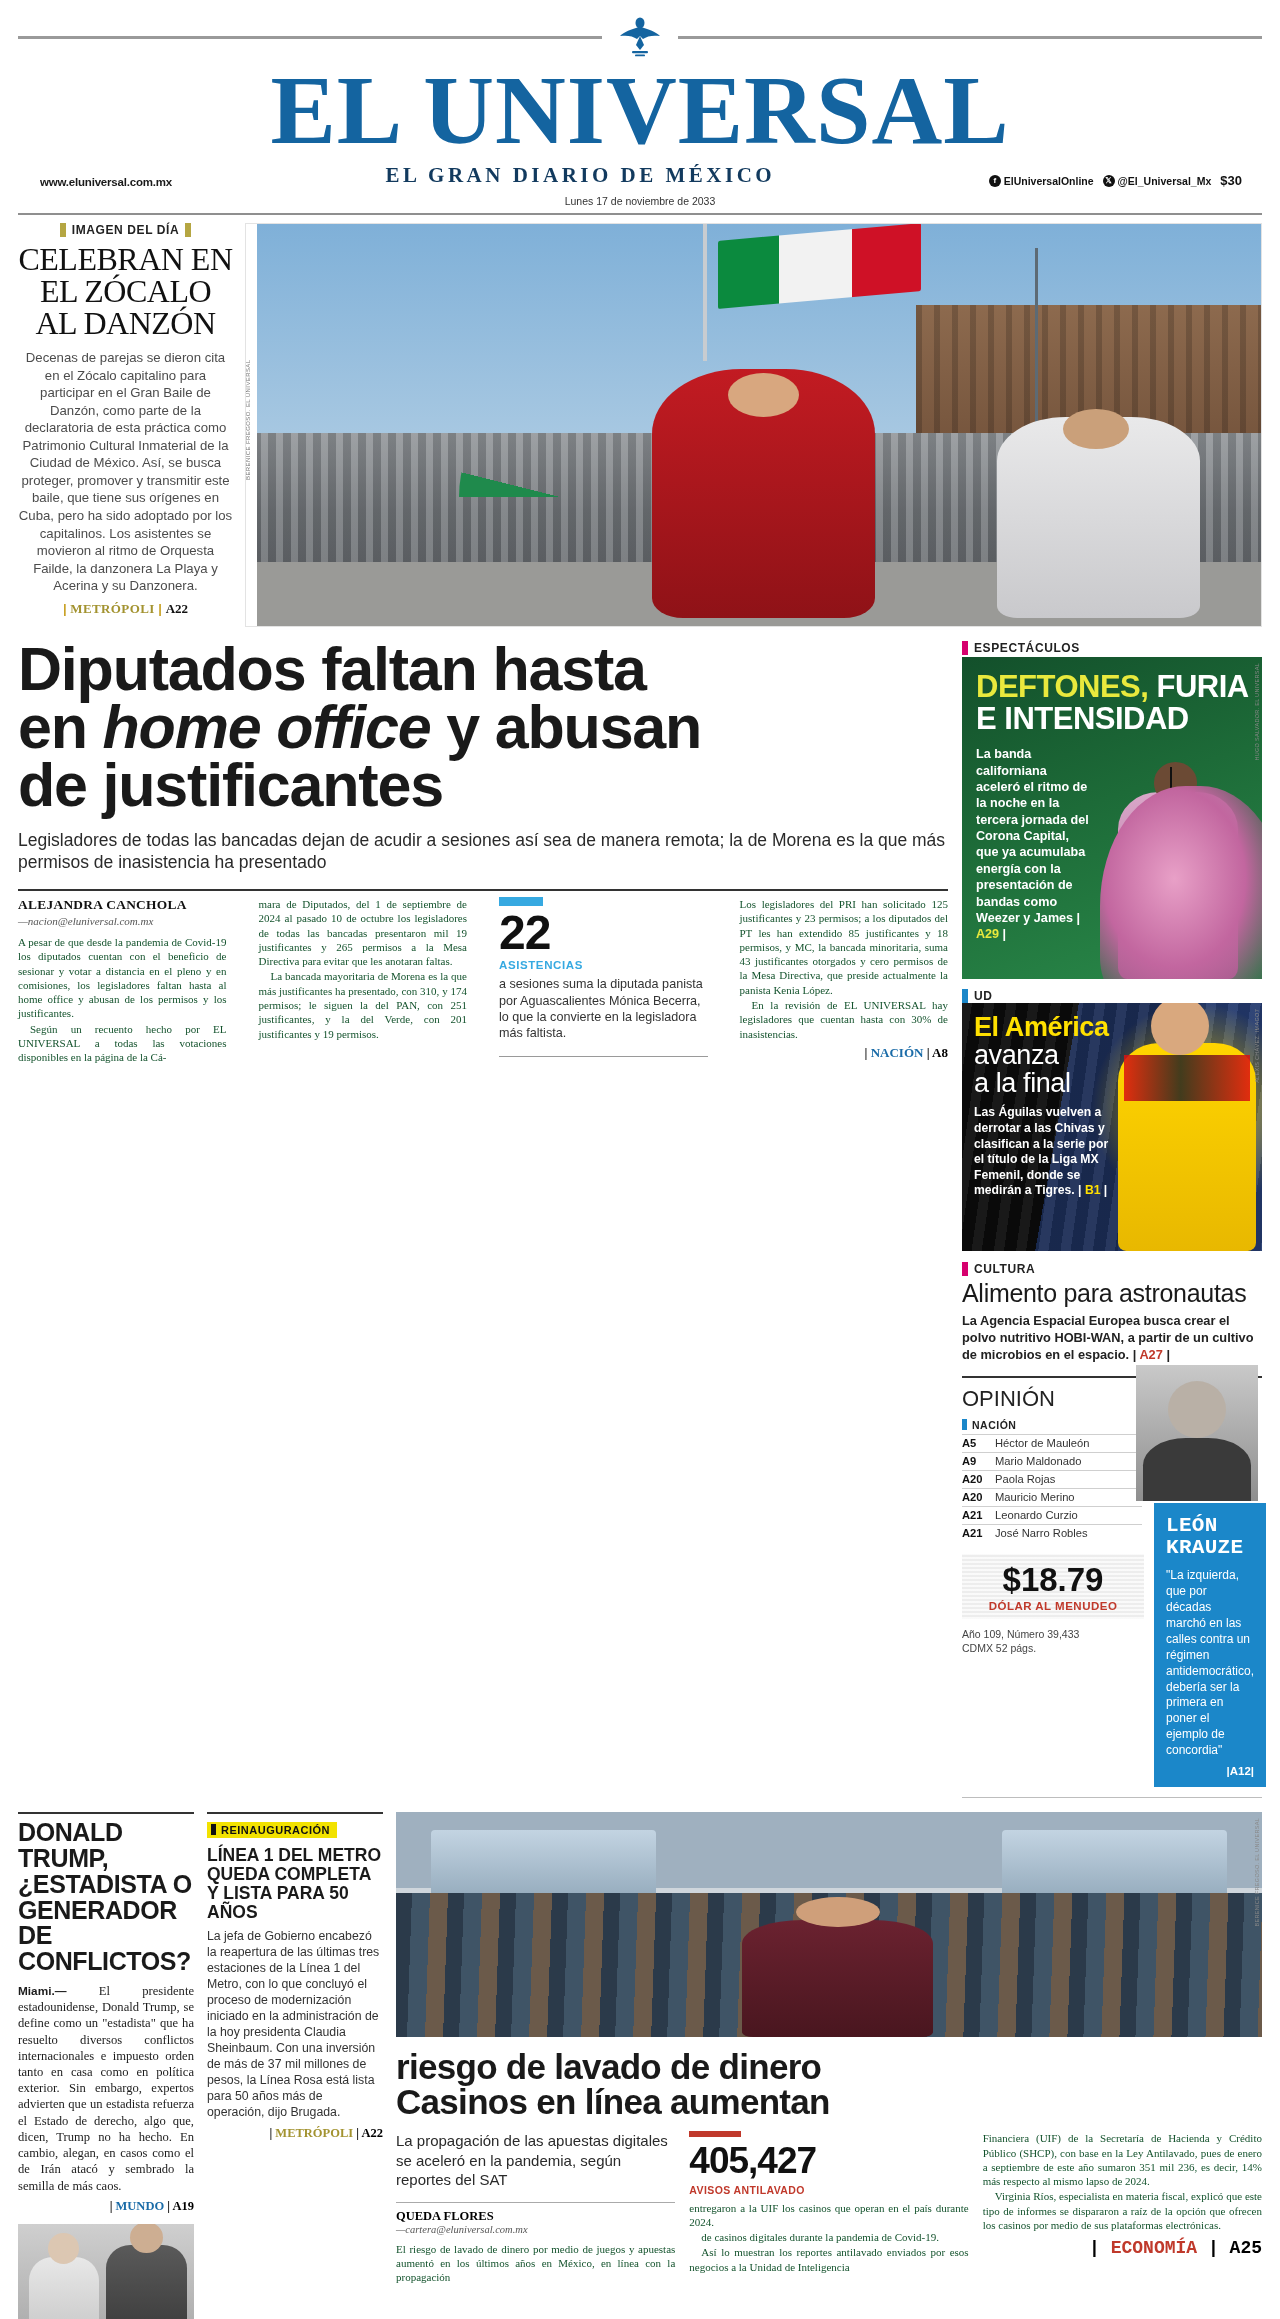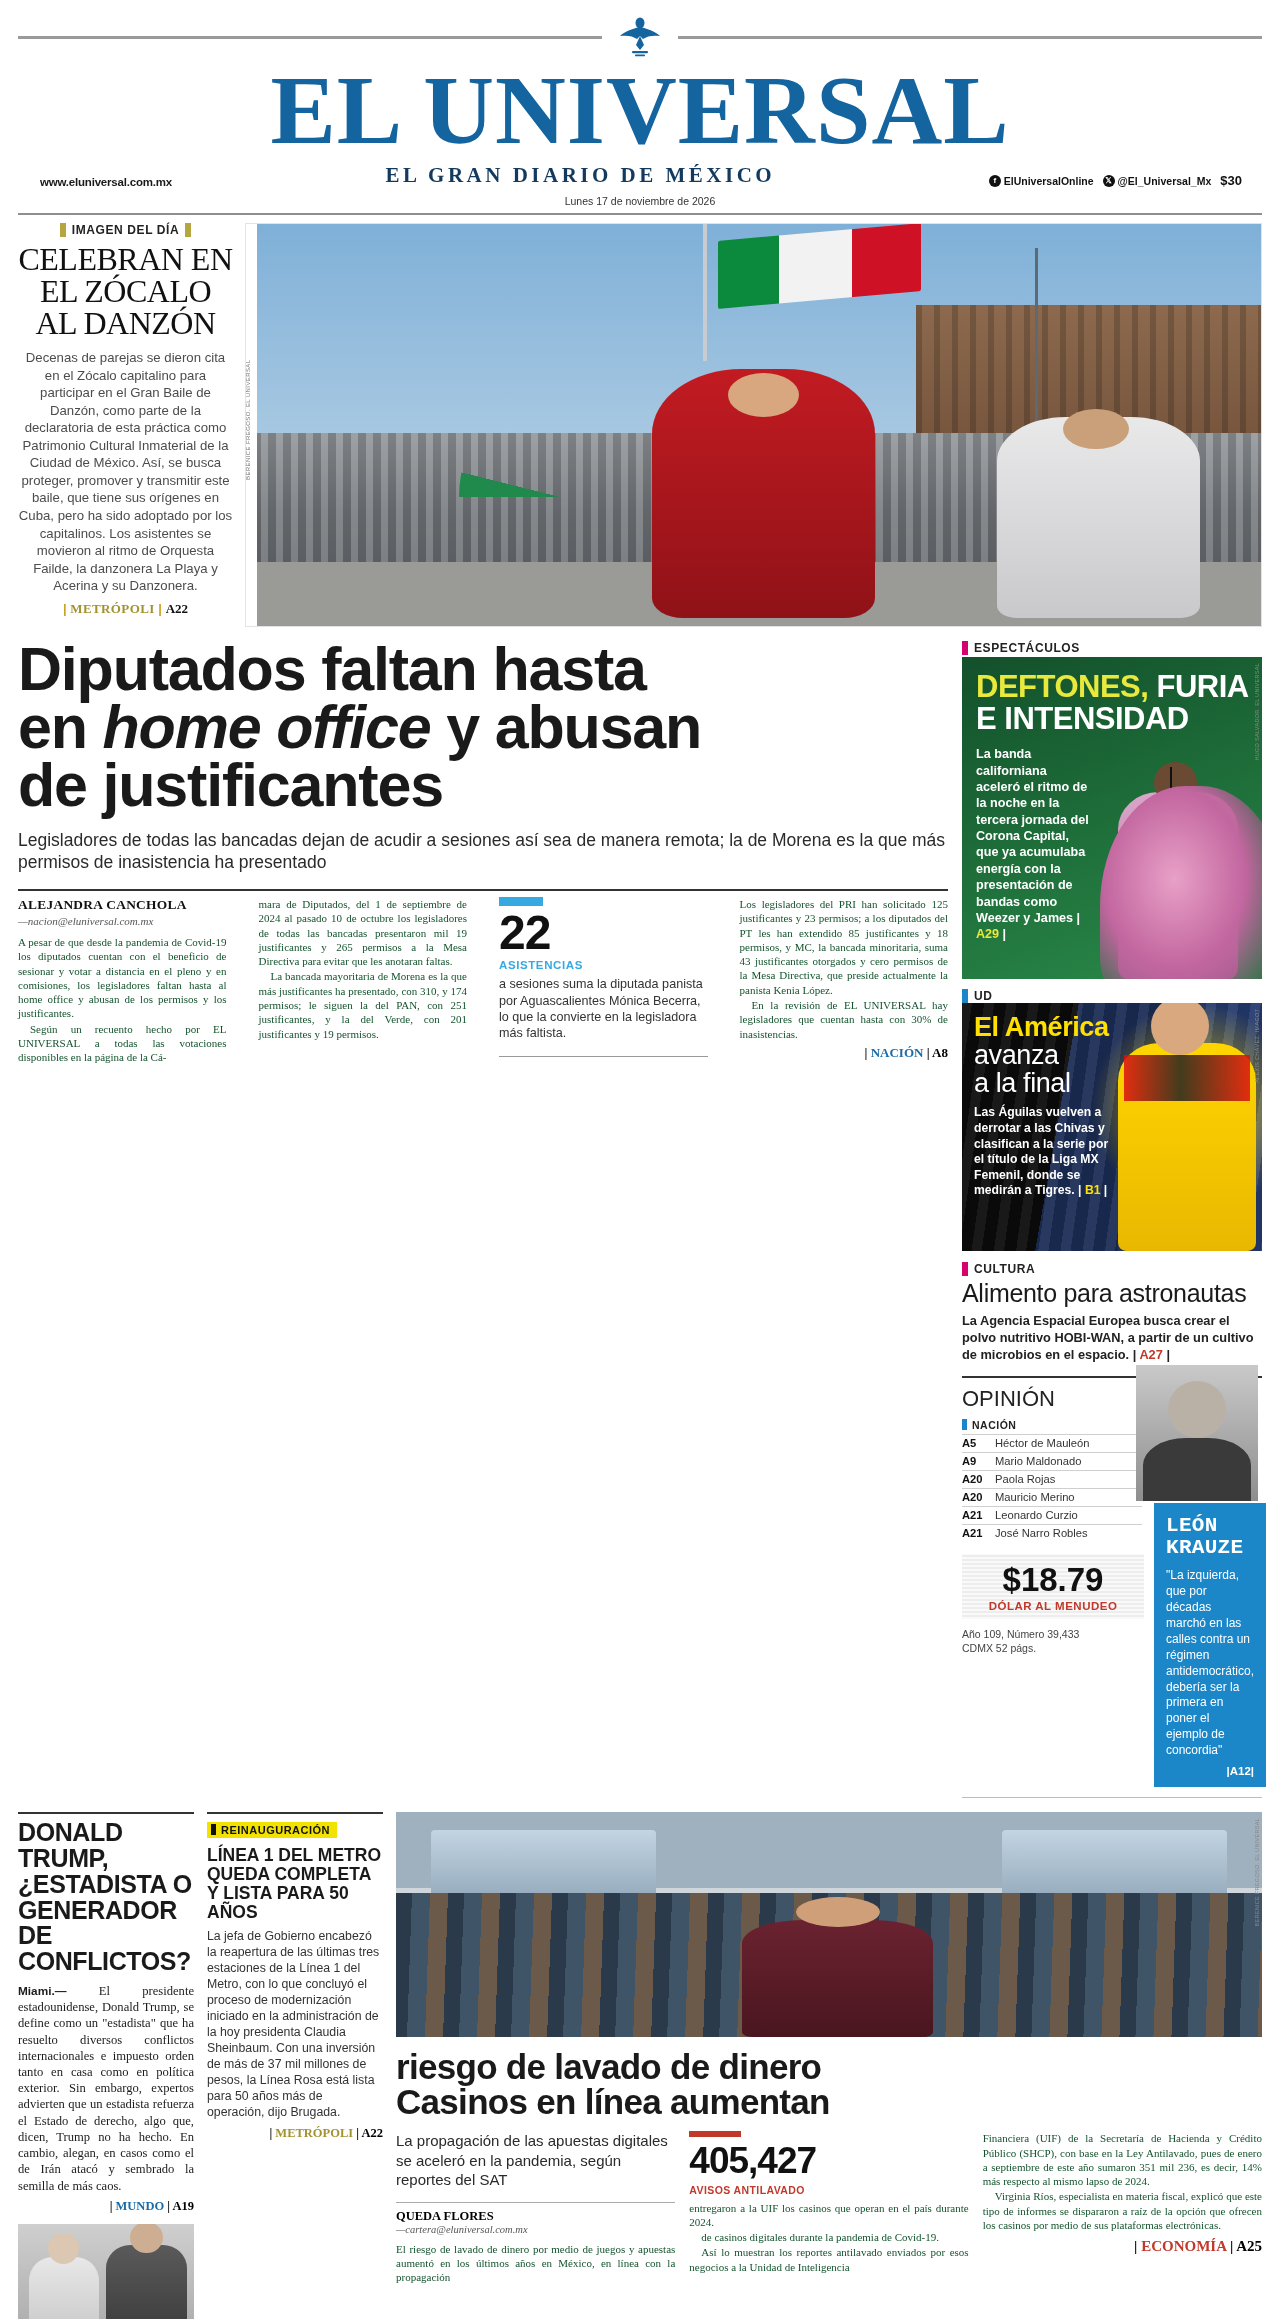--- a/index.html
+++ b/index.html
@@ -287,22 +287,22 @@
                  letter-spacing:-0.7px; margin-top:12px;}
   .casino-cols { display:flex; gap:14px; margin-top:12px; }
   .casino-deck { font-size:15px; line-height:1.3; color:#2a2a2a; }
   .casino-byline { font-family:"Liberation Serif",serif; font-weight:bold; font-size:12.5px;
                    margin-top:12px; border-top:1px solid #aaa; padding-top:6px;}
   .casino-mail { font-family:"Liberation Serif",serif; font-style:italic; font-size:10.5px; color:#555; }
   .redbar { width:52px; height:6px; background:#c0392b; margin-bottom:7px; }
   .bignum { font-family:"Liberation Sans Narrow","Liberation Sans",sans-serif;
             font-weight:bold; font-size:37px; line-height:0.9; color:#111; letter-spacing:-1px;}
   .bignum-lbl { color:#c0392b; font-weight:bold; font-size:10.5px; letter-spacing:0.4px; margin:6px 0 5px;}
-  .ref-econ { text-align:right; font-weight:bold; font-size:15px;
-              font-family:Liberation Serif, serif; margin-top:6px;}
+  .ref-econ { text-align:right; font-weight:bold; font-size:18px;
+              font-family:Liberation Mono, monospace; margin-top:6px;}
   .ref-econ .sec { color:#c0392b; }
   .vcredit { position:absolute; right:2px; top:6px; writing-mode:vertical-rl;
              transform:rotate(180deg); font-size:5.5px; color:#888; letter-spacing:.3px;}
 </style>
 </head>
 <body>
 
 <div class="page">
 
   <div class="topbar"></div>
@@ -331,21 +331,21 @@
           <span class="circ">f</span>
           <span>ElUniversalOnline</span>
         </span>
         <span class="b">
           <span class="circ">𝕏</span>
           <span>@El_Universal_Mx</span>
         </span>
         <span class="price">$30</span>
       </div>
     </div>
-    <div class="dateline">Lunes 17 de noviembre de 2026</div>
+    <div class="dateline">Lunes 17 de noviembre de 2033</div>
   </div>
   <div class="rule-med"></div>
 
   <div class="top-section">
     <div class="col-imagen">
       <div class="tag imagen-tag">
         <span class="sq sq-olive"></span>
         <span>IMAGEN DEL DÍA</span>
         <span class="sq sq-olive"></span>
       </div>

